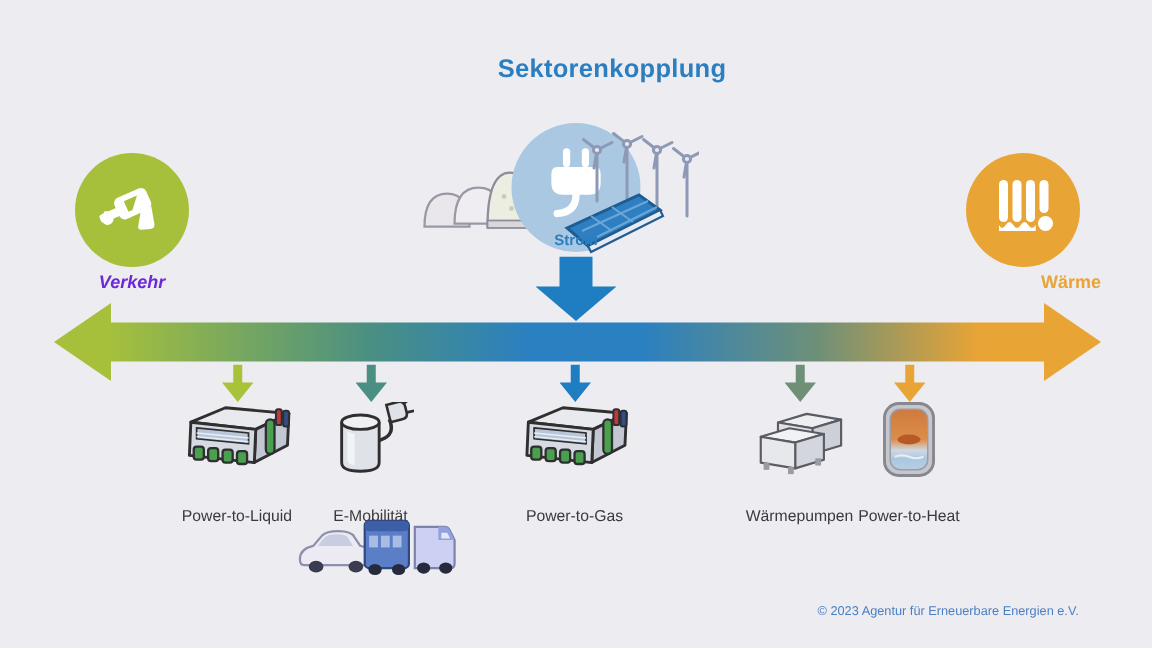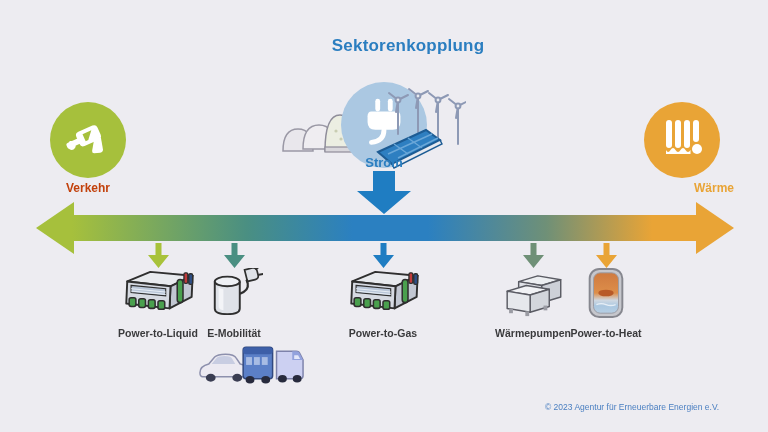--- a/index.html
+++ b/index.html
@@ -8,43 +8,43 @@
 
   .title{position:absolute;left:0;top:36px;width:768px;text-align:center;
          font-size:17px;font-weight:700;color:#2b7ec0;letter-spacing:.2px;margin:0;padding-left:24px;}
 
   .sector-circle{position:absolute;border-radius:50%;display:flex;align-items:center;justify-content:center;}
   .circle-green{left:50px;top:102px;width:76px;height:76px;background:#a6c03c;}
   .circle-orange{left:644px;top:102px;width:76px;height:76px;background:#e9a436;}
   .circle-blue{left:341px;top:82px;width:86px;height:86px;background:#abc8e2;}
 
   .sector-label{position:absolute;font-weight:700;font-size:12px;text-align:center;}
-  .label-verkehr{left:38px;top:181px;width:100px;color:#c2410c;}
+  .label-verkehr{left:38px;top:181px;width:100px;color:#6d28d9;font-style:italic;}
   .label-waerme{left:664px;top:181px;width:100px;color:#e9a436;}
-  .label-strom{left:334px;top:155px;width:100px;color:#2b7ec0;font-size:13px;}
+  .label-strom{left:334px;top:155px;width:100px;color:#2b7ec0;font-size:10px;}
 
   .center-art{position:absolute;}
   .domes{left:281px;top:103px;}
   .windsolar{left:374px;top:86px;}
 
   .strom-arrow{position:absolute;left:357px;top:171px;}
 
   
   .flow-body{position:absolute;left:72px;top:215px;width:624px;height:26px;
     background:linear-gradient(90deg,#a6c03c 0%,#4a8f82 28%,#2b80c1 45%,#2b80c1 57%,#6f9077 76%,#e9a436 93%,#e9a436 100%);}
   .head{position:absolute;width:0;height:0;top:202px;border-top:26px solid transparent;border-bottom:26px solid transparent;}
   .head-left{left:36px;border-right:38px solid #a6c03c;}
   .head-right{left:696px;border-left:38px solid #e9a436;}
 
   
   .tech{position:absolute;top:243px;width:120px;display:flex;flex-direction:column;align-items:center;}
   .tech .mini-arrow{height:25px;}
   .tech .tech-icon{margin-top:2px;height:48px;display:flex;align-items:flex-end;justify-content:center;}
-  .tech .tech-label{margin-top:9px;font-size:10.5px;font-weight:700;color:#3a3a3c;white-space:nowrap;}
-  .col-ptl{left:98px;}  .col-emob{left:174px;} .col-ptg{left:323px;}
+  .tech .tech-label{margin-top:20px;font-size:10.5px;font-weight:400;color:#3a3a3c;white-space:nowrap;}
+  .col-ptl{left:98px;}  .col-emob{left:187px;} .col-ptg{left:323px;}
   .col-wp{left:473px;}  .col-pth{left:546px;}
 
   .vehicles{position:absolute;left:196px;top:337px;}
 
   .copyright{position:absolute;left:545px;top:402px;font-size:8.5px;color:#4a7fc1;white-space:nowrap;}
 </style>
 </head>
 <body>
 
 <div class="canvas">

